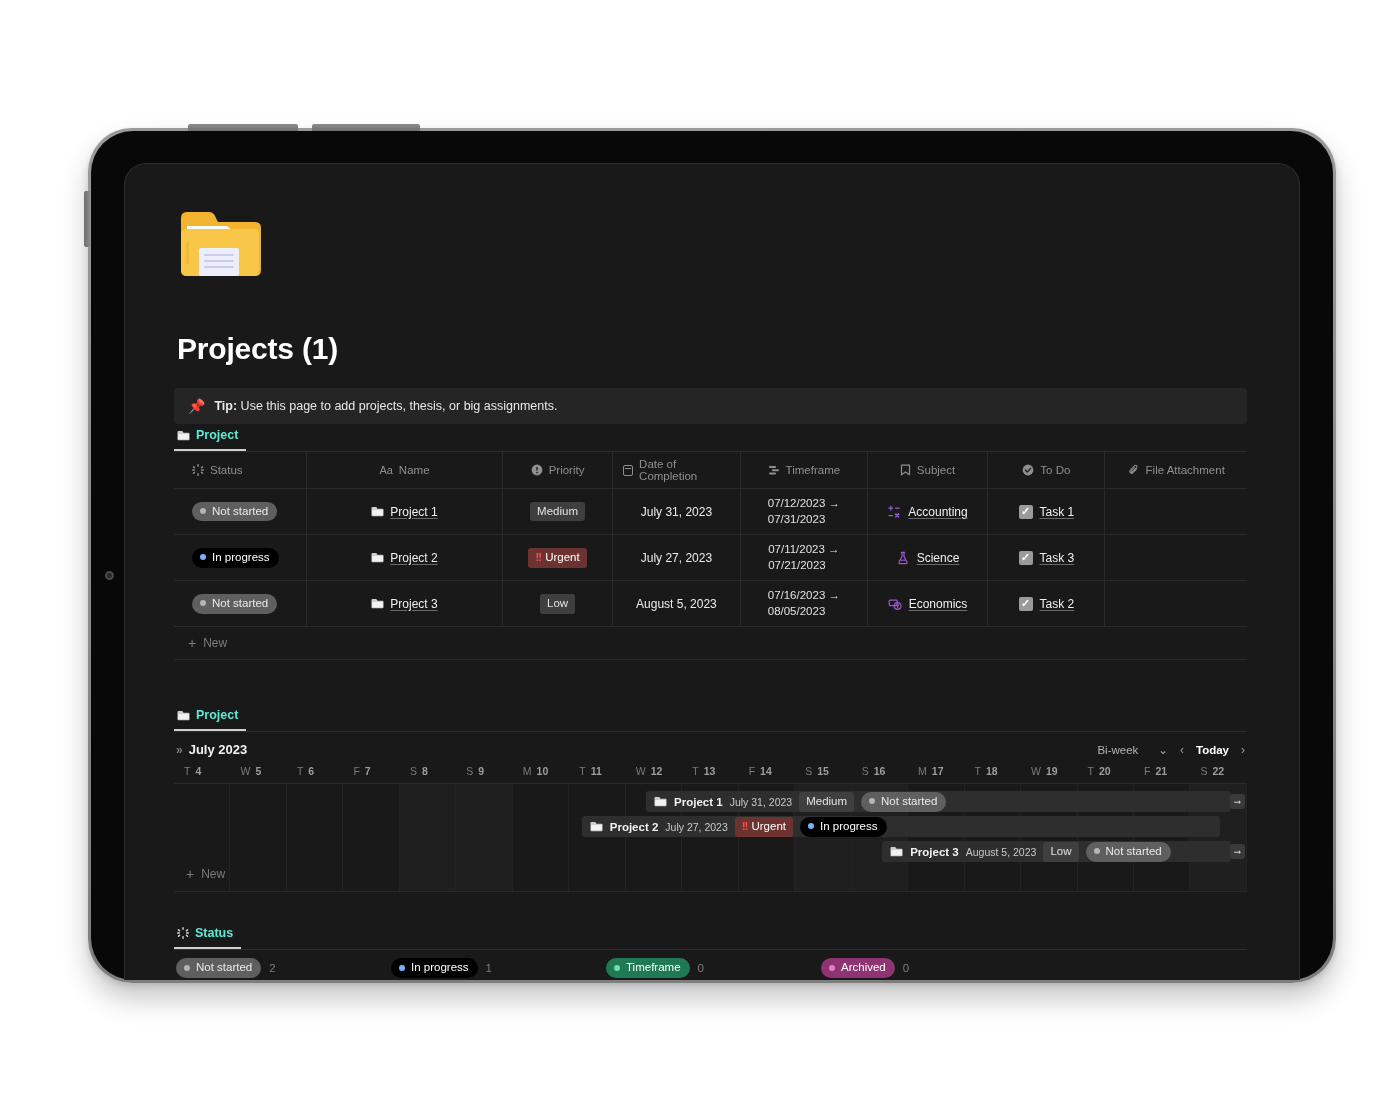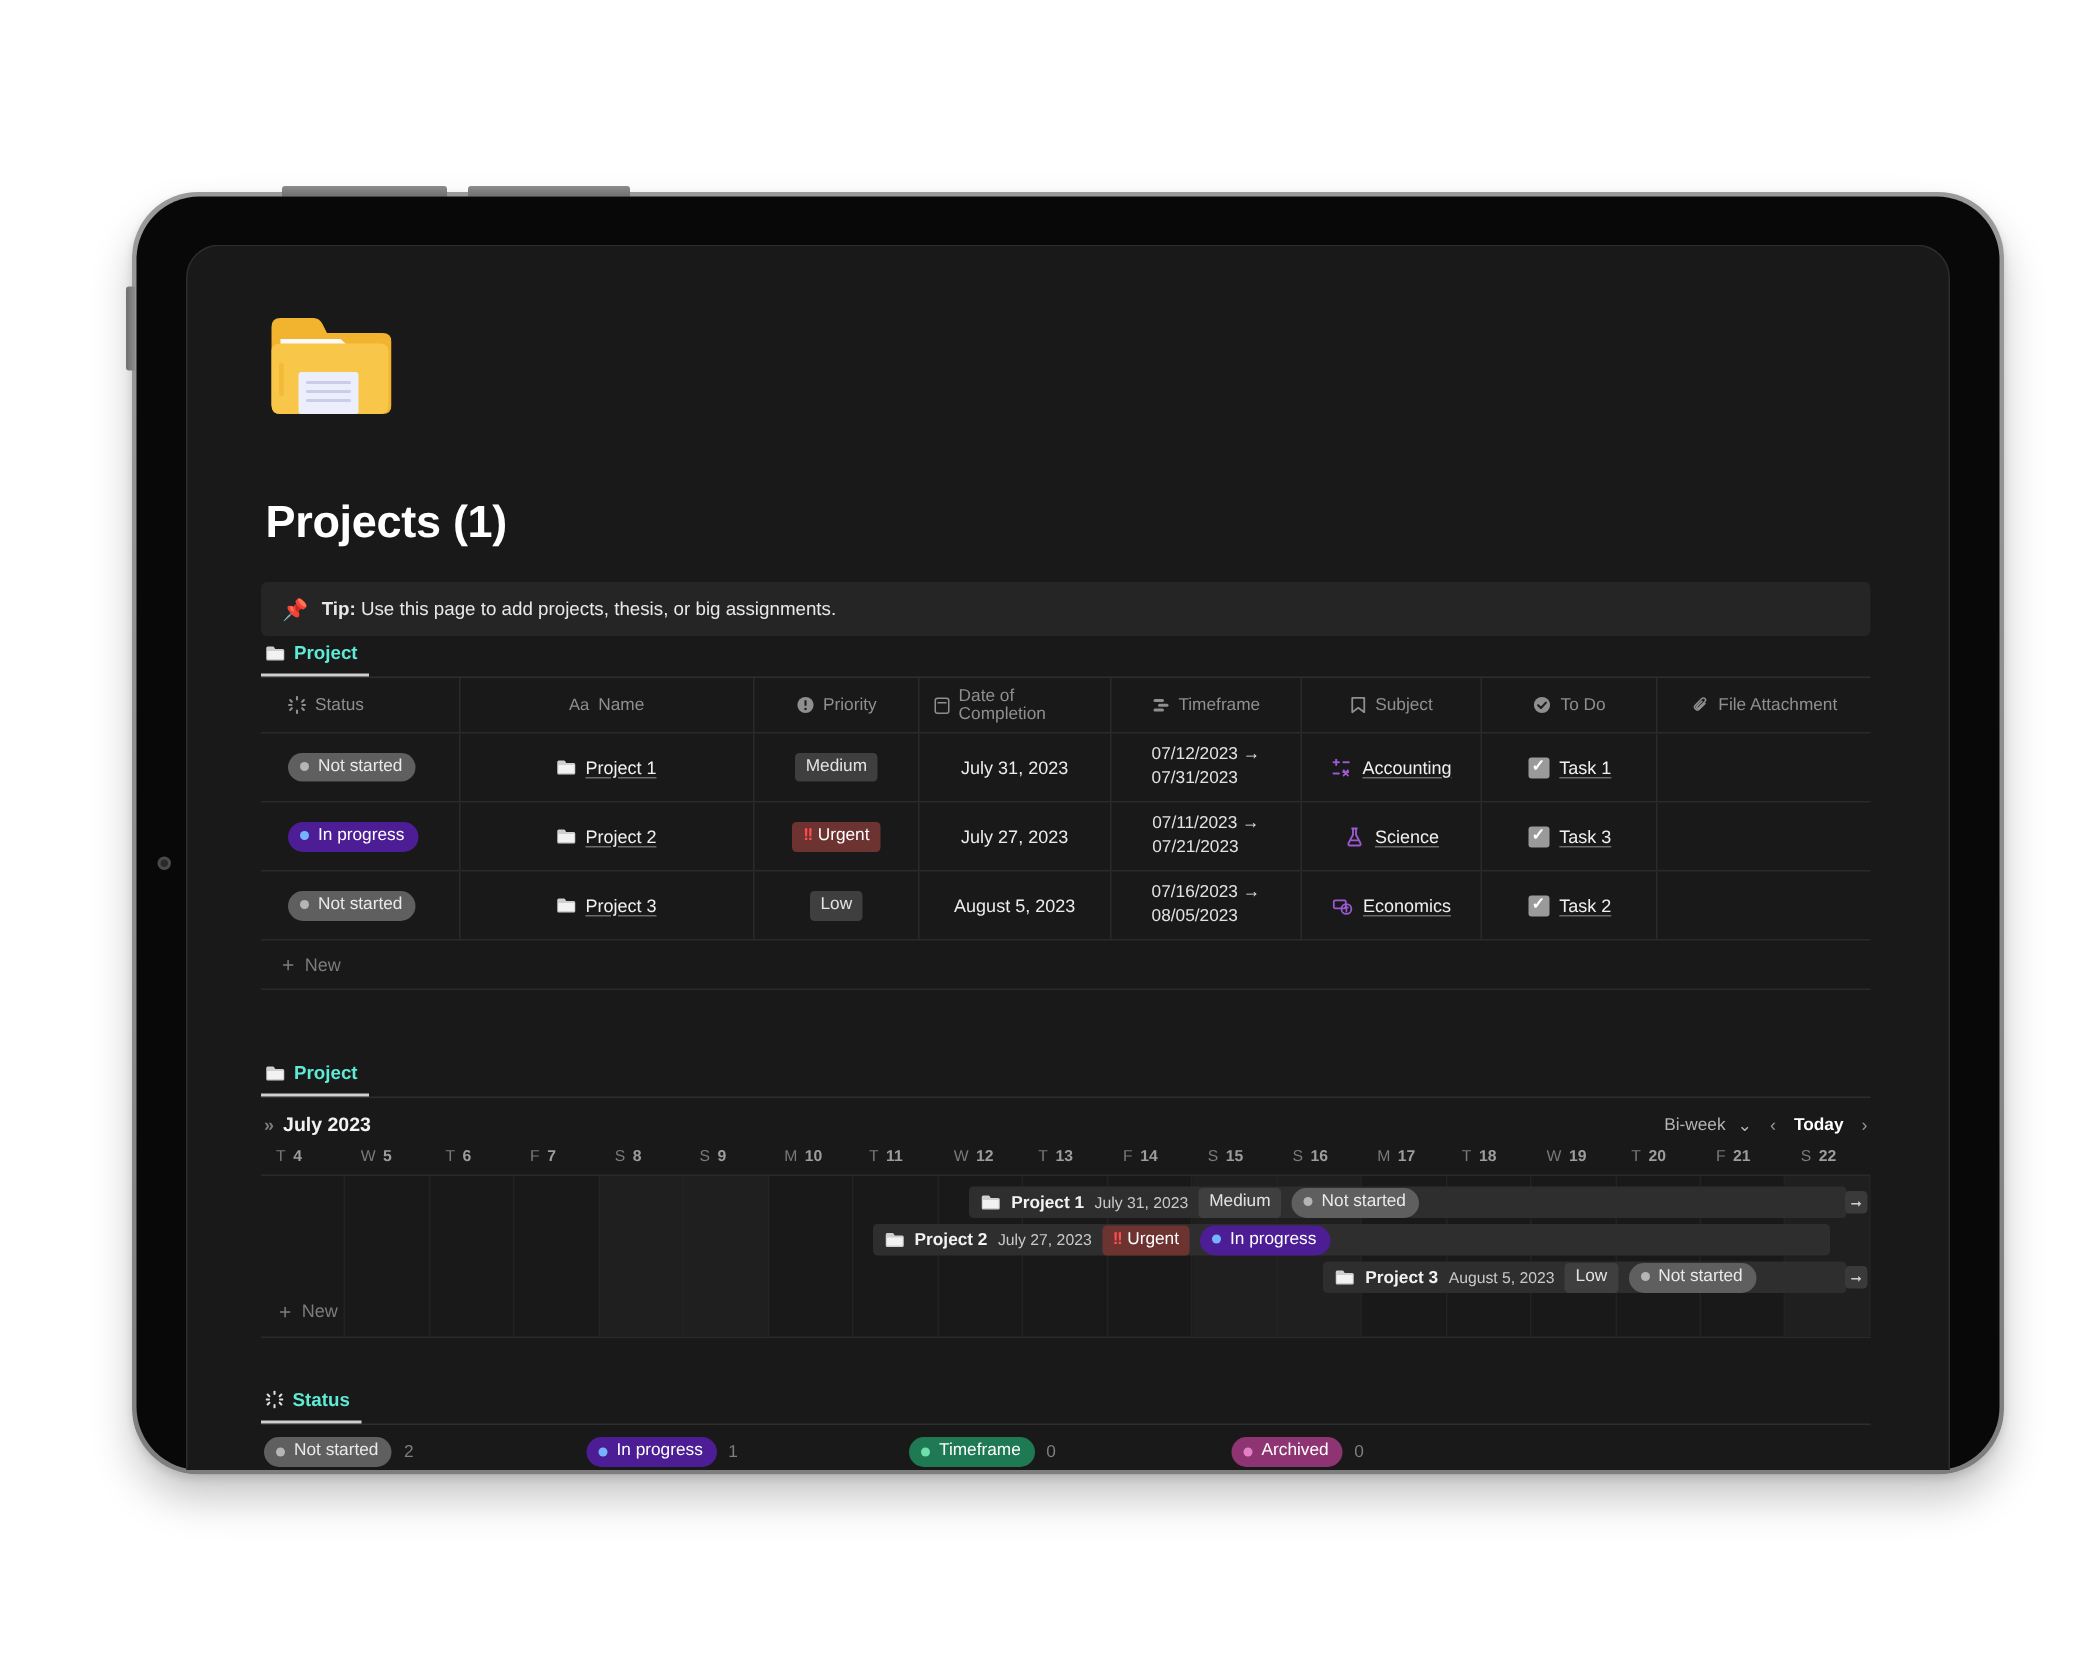--- a/index.html
+++ b/index.html
@@ -116,21 +116,21 @@
 
   .pill {
     display: inline-flex; align-items: center; gap: 6px;
     border-radius: 11px; padding: 2px 9px 3px 8px;
     font-size: 11.5px; font-weight: 500; line-height: 1.3;
     white-space: nowrap;
   }
   .pill .dot { width: 6px; height: 6px; border-radius: 50%; display: inline-block; }
   .pill-notstarted { background: #5f5f5f; color: #eaeaea; }
   .pill-notstarted .dot { background: #b5b5b5; }
-  .pill-inprogress { background: #4c1d95; color: #ffffff; }
+  .pill-inprogress { background: #000000; color: #ffffff; }
   .pill-inprogress .dot { background: #76b3ff; }
   .pill-completed { background: #1f7a54; color: #ffffff; }
   .pill-completed .dot { background: #6fe0ab; }
   .pill-archived { background: #8e3472; color: #ffffff; }
   .pill-archived .dot { background: #e57fc4; }
 
   .tag {
     display: inline-flex; align-items: center; gap: 4px;
     border-radius: 3px; padding: 2px 7px 3px;
     font-size: 11.5px; line-height: 1.3; white-space: nowrap;
@@ -168,21 +168,21 @@
   .tl-wrap { margin: 0 52px 0 49px; }
   .tl-top {
     display: flex; align-items: center; justify-content: space-between;
     padding: 10px 2px 6px 2px;
   }
   .tl-month { display: flex; align-items: center; gap: 8px; font-size: 13px; font-weight: 700; color: #f2f2f2; }
   .chev2 { color: #7e7e7e; font-size: 12px; letter-spacing: -2px; }
   .tl-ctrl { display: flex; align-items: center; gap: 12px; font-size: 11.5px; color: #b4b4b4; }
   .tl-ctrl .today { color: #ffffff; font-weight: 700; }
   .tl-ctrl .arw { color: #9a9a9a; font-size: 12px; }
-  .tl-ctrl .sel { display: flex; align-items: center; gap: 8px; }
+  .tl-ctrl .sel { display: flex; align-items: center; gap: 20px; }
 
   .tl-grid { position: relative; width: 100%; }
   .tl-days { display: flex; border-bottom: 1px solid #2a2a2a; }
   .tl-day {
     flex: 1 0 0; font-size: 10.5px; color: #8c8c8c;
     padding: 2px 0 6px 10px; white-space: nowrap;
   }
   .tl-day .dw { color: #7a7a7a; margin-right: 5px; }
   .tl-day .dn { color: #9d9d9d; font-weight: 600; }
 

